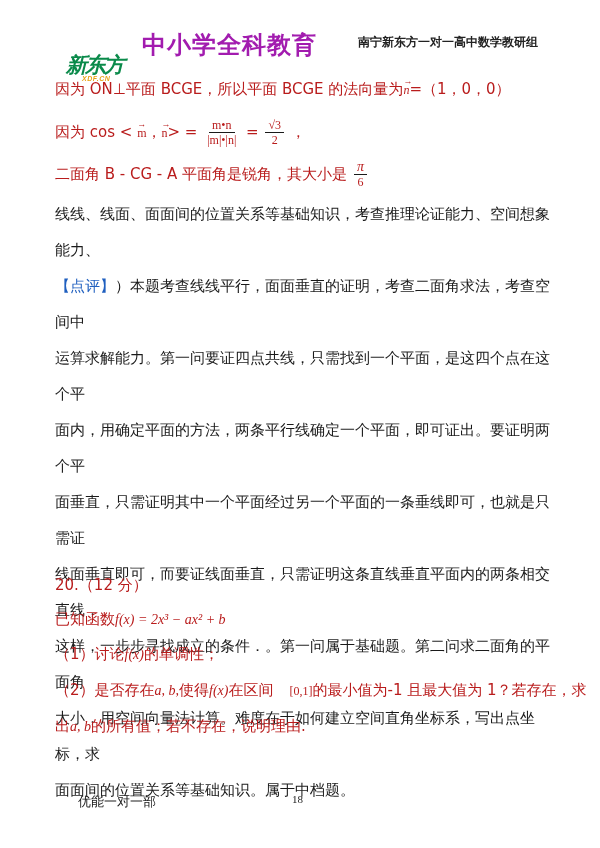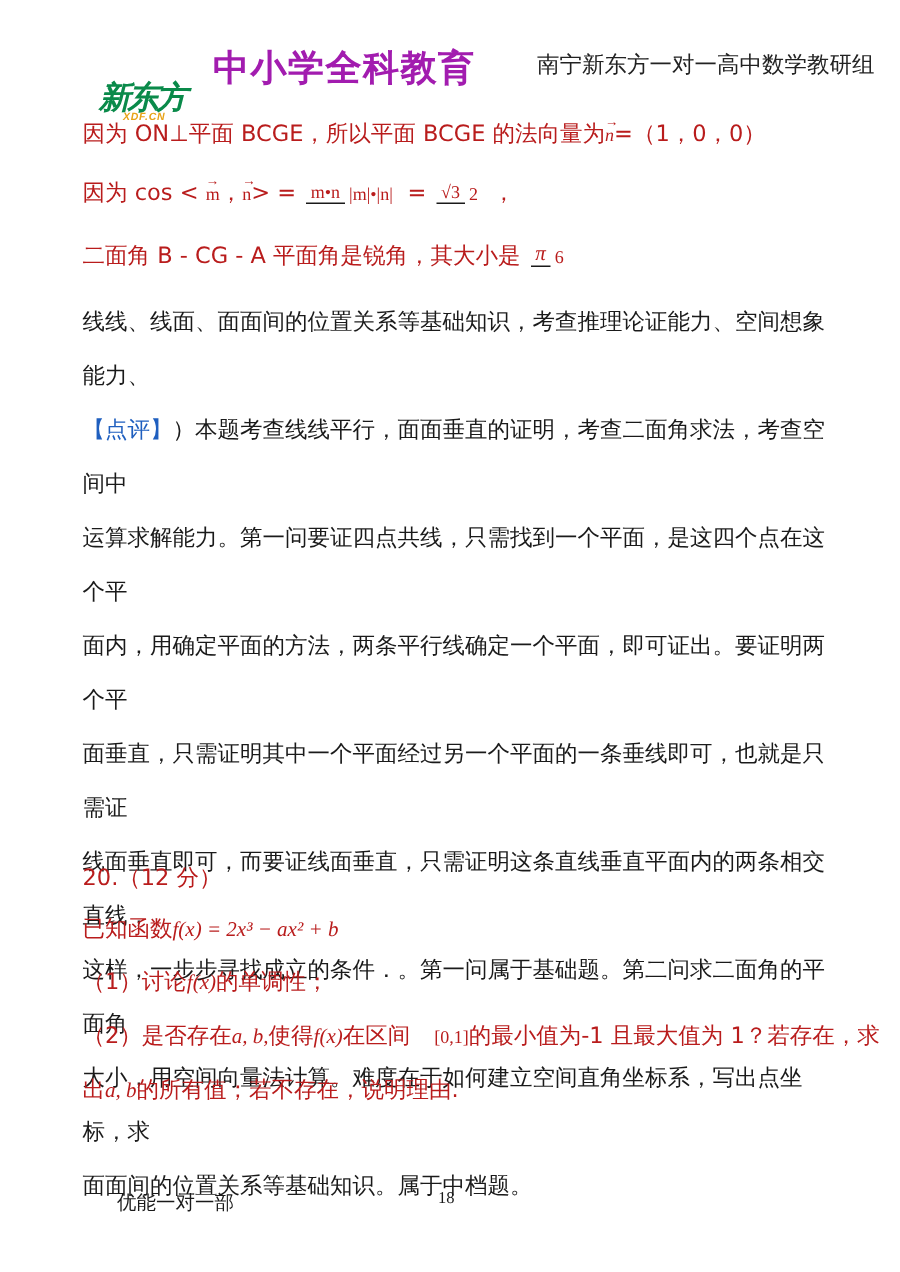--- a/index.html
+++ b/index.html
@@ -4,27 +4,27 @@
 <style>
   * { margin: 0; padding: 0; box-sizing: border-box; }
   html, body { width: 600px; height: 848px; background: #ffffff; overflow: hidden; }
   body { position: relative; font-family: "DejaVu Sans", "Liberation Sans", sans-serif; color: #1a1a1a; }
 
   .header { position: absolute; left: 0; top: 0; width: 600px; height: 62px; }
   .logo { position: absolute; left: 66px; top: 27px; width: 64px; height: 32px; margin-top: 27px; }
   .logo-cn { position: absolute; left: 0; top: 0; font-size: 21px; font-weight: bold; font-style: italic; color: #0a8a4a; letter-spacing: -2px; line-height: 22px; }
   .logo-en { position: absolute; left: 16px; top: 21px; font-size: 7px; font-weight: bold; font-style: italic; color: #e8a317; font-family: "Liberation Sans", sans-serif; letter-spacing: 0.5px; }
   .brand { position: absolute; left: 142px; top: 29px; font-size: 24px; font-weight: bold; color: #a21caf; letter-spacing: 1px; }
-  .dept { position: absolute; left: 358px; top: 34px; font-size: 15px; font-weight: normal; font-family: "DejaVu Serif", serif; color: #222; }
+  .dept { position: absolute; left: 358px; top: 34px; font-size: 12px; font-weight: bold; font-family: "DejaVu Serif", serif; color: #222; }
 
   .line { position: absolute; left: 55px; font-size: 15px; line-height: 20px; white-space: nowrap; color: #b91c1c; }
   .math { font-family: "Liberation Serif", "DejaVu Serif", serif; font-style: italic; font-size: 14px; }
   .vec { position: relative; display: inline-block; font-family: "Liberation Serif", serif; font-size: 12px; }
   .vec::before { content: "→"; position: absolute; top: -9px; left: 0; font-size: 9px; }
-  .frac { display: inline-flex; flex-direction: row; align-items: center; vertical-align: middle; font-family: "Liberation Serif", serif; font-size: 12px; line-height: 14px; margin: 0 2px; }
+  .frac { display: inline-flex; flex-direction: column; align-items: center; vertical-align: middle; font-family: "Liberation Serif", serif; font-size: 12px; line-height: 14px; margin: 0 2px; }
   .frac .num { border-bottom: 1px solid #1a1a1a; padding: 0 3px; }
   .frac .den { padding: 0 3px; }
   .tag { color: #1f5fbf; }
   .para { position: absolute; left: 55px; width: 500px; font-size: 15px; line-height: 36px; color: #1a1a1a; }
 
   .footer-left { position: absolute; left: 78px; top: 793px; font-size: 13px; font-weight: normal; font-family: "DejaVu Serif", serif; }
   .footer-page { position: absolute; left: 292px; top: 793px; font-size: 11px; font-family: "Liberation Serif", serif; }
 </style>
 </head>
 <body>

